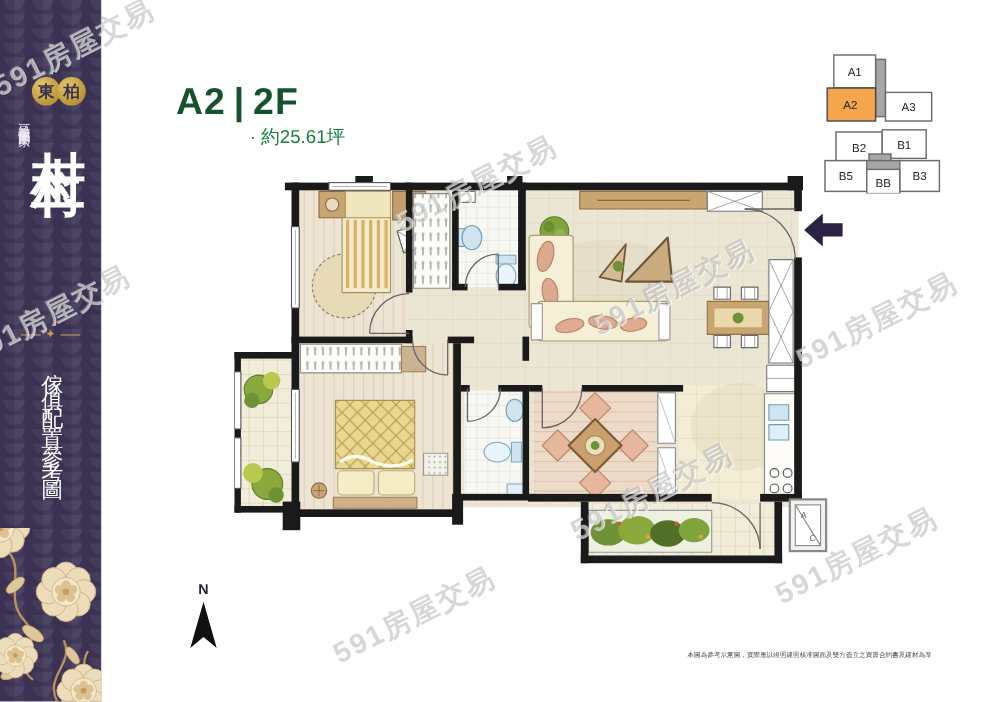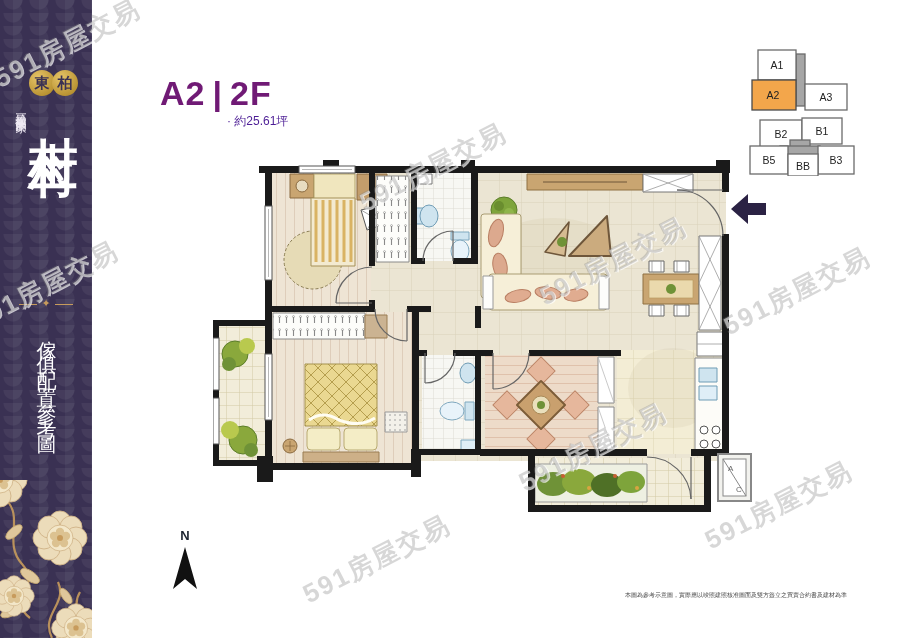--- a/index.html
+++ b/index.html
@@ -27,24 +27,24 @@
      letter-spacing:6px;line-height:1;z-index:3;}
   .ornament{position:absolute;left:0;top:297px;width:92px;text-align:center;color:#c79b5c;
      font-size:11px;z-index:3;}
   .ornament:before,.ornament:after{content:"";display:inline-block;vertical-align:middle;
      width:18px;height:1px;background:#c79b5c;margin:0 4px;}
   .caption{position:absolute;left:34px;top:324px;writing-mode:vertical-rl;text-orientation:upright;
      color:#ffffff;font-size:20px;letter-spacing:16px;z-index:3;font-family:"Liberation Serif",serif;}
   .flowers{position:absolute;left:0;bottom:0;z-index:2;}
 
   
-  .title-row{position:absolute;left:160px;top:74px;color:#701a75;font-weight:bold;font-size:34px;
+  .title-row{position:absolute;left:160px;top:74px;color:#14532d;font-weight:bold;font-size:34px;
      letter-spacing:1px;z-index:4;}
   .title-row .pipe{font-weight:bold;margin:0 7px;}
-  .area-row{position:absolute;left:227px;top:113px;color:#4c1d95;font-size:12px;z-index:4;}
+  .area-row{position:absolute;left:227px;top:113px;color:#15803d;font-size:17px;z-index:4;}
 
   
   .keyplan{position:absolute;left:742px;top:44px;z-index:4;}
   .entry-arrow{position:absolute;left:731px;top:193px;z-index:4;}
   .floorplan{position:absolute;left:213px;top:158px;z-index:3;}
   .compass{position:absolute;left:168px;top:528px;width:34px;text-align:center;z-index:4;}
   .compass .n{color:#1c2430;font-weight:bold;font-size:13px;margin-bottom:2px;}
   .disclaimer{position:absolute;right:55px;top:591px;width:440px;font-size:12px;color:#4a4a4a;
      text-align:right;transform:scale(0.5);transform-origin:100% 0;white-space:nowrap;z-index:4;}
 

